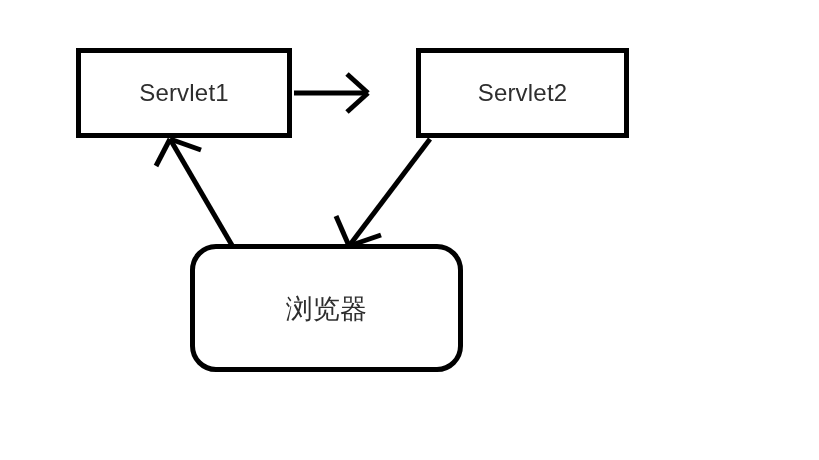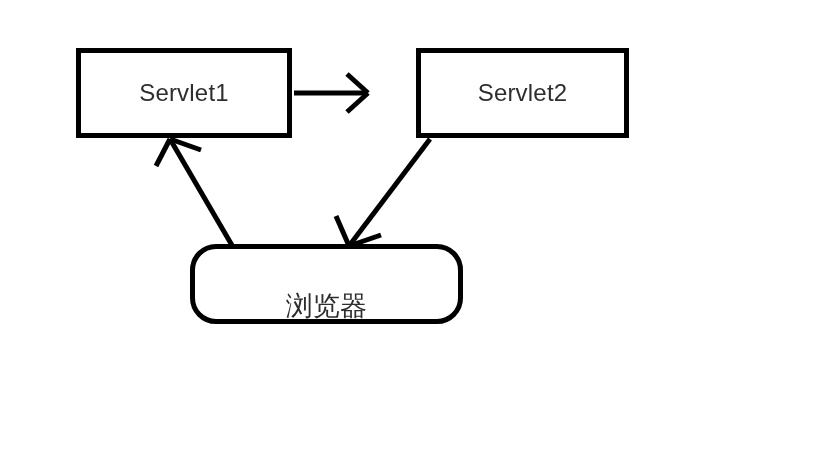--- a/index.html
+++ b/index.html
@@ -42,23 +42,22 @@
     left: 368px;
     top: 48px;
     width: 213px;
     height: 90px;
     margin-left: 48px;
   }
   #node-browser {
     left: 190px;
     top: 244px;
     width: 273px;
-    height: 80px;
+    height: 128px;
     border-radius: 26px;
-    align-items: flex-end;
   }
   #node-browser .node-label {
     font-family: "DejaVu Sans", "Liberation Sans", sans-serif;
     font-size: 27px;
   }
   #edges {
     position: absolute;
     left: 0;
     top: 0;
     width: 819px;

